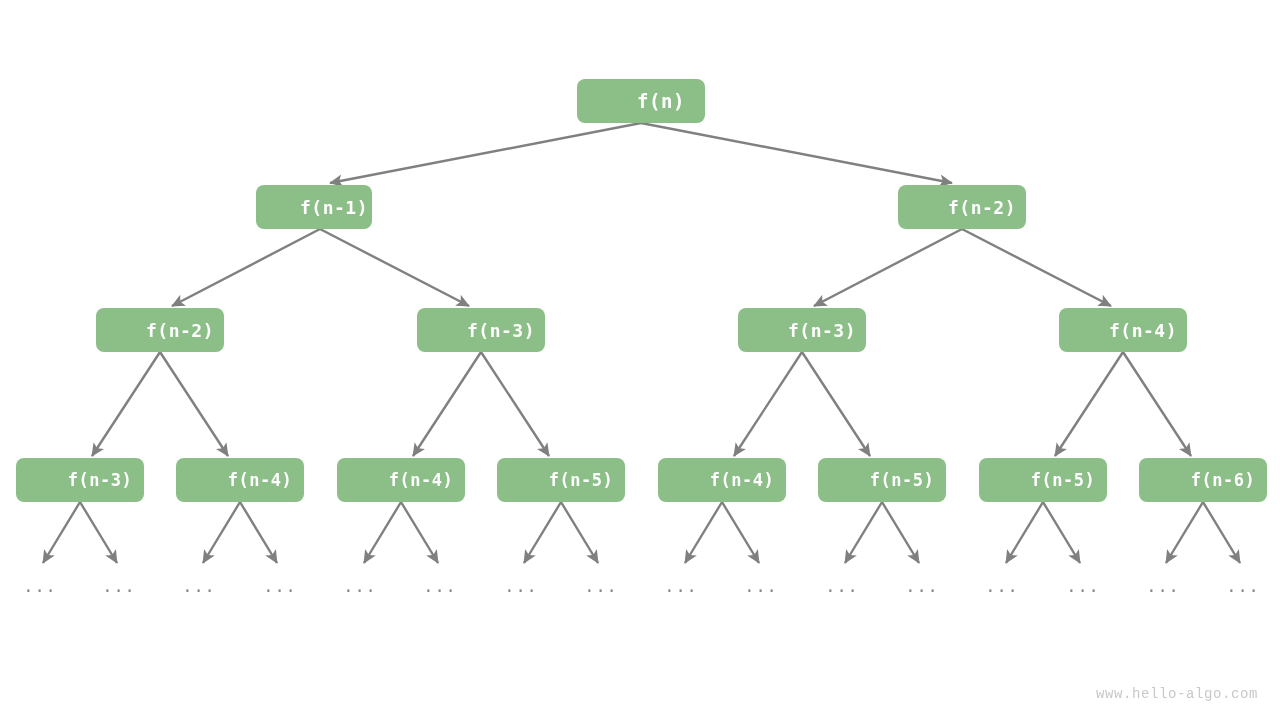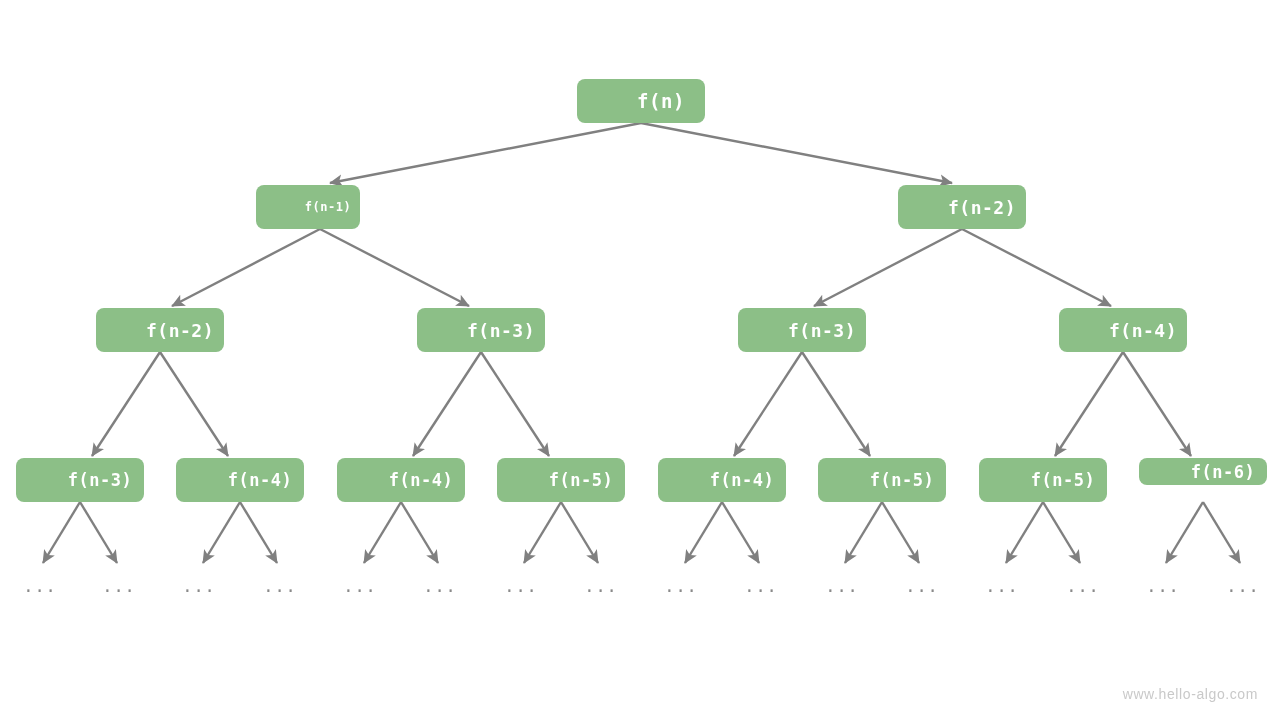--- a/index.html
+++ b/index.html
@@ -45,21 +45,21 @@
     line-height: 1;
     letter-spacing: 1px;
     transform: translate(-50%, -50%);
     white-space: nowrap;
   }
   #watermark {
     position: absolute;
     right: 22px;
     bottom: 18px;
     color: #c9c9c9;
-    font-family: Liberation Sans, sans-serif;
+    font-family: Liberation Mono, monospace;
     font-size: 14px;
     letter-spacing: 0.6px;
     white-space: nowrap;
   }
 </style>
 </head>
 <body>
 
 <div id="canvas">
 
@@ -98,34 +98,34 @@
         <line x1="882" y1="502" x2="919" y2="563" stroke="#808080" stroke-width="2.4" stroke-linecap="butt" marker-end="url(#arrowhead)"></line>
         <line x1="1043" y1="502" x2="1006" y2="563" stroke="#808080" stroke-width="2.4" stroke-linecap="butt" marker-end="url(#arrowhead)"></line>
         <line x1="1043" y1="502" x2="1080" y2="563" stroke="#808080" stroke-width="2.4" stroke-linecap="butt" marker-end="url(#arrowhead)"></line>
         <line x1="1203" y1="502" x2="1166" y2="563" stroke="#808080" stroke-width="2.4" stroke-linecap="butt" marker-end="url(#arrowhead)"></line>
         <line x1="1203" y1="502" x2="1240" y2="563" stroke="#808080" stroke-width="2.4" stroke-linecap="butt" marker-end="url(#arrowhead)"></line>
       </g>
   </svg>
 
   <div id="node-layer">
       <div class="node" style="width: 128px; height: 44px; left: 577px; top: 79px; background: rgb(140, 191, 135); color: rgb(255, 255, 255); font-size: 19px;">f(n)</div>
-      <div class="node" style="width: 104px; height: 44px; left: 256px; top: 185px; background: rgb(140, 191, 135); color: rgb(255, 255, 255); font-size: 12px;">f(n-1)</div>
+      <div class="node" style="width: 116px; height: 44px; left: 256px; top: 185px; background: rgb(140, 191, 135); color: rgb(255, 255, 255); font-size: 18px;">f(n-1)</div>
       <div class="node" style="width: 128px; height: 44px; left: 898px; top: 185px; background: rgb(140, 191, 135); color: rgb(255, 255, 255); font-size: 18px;">f(n-2)</div>
       <div class="node" style="width: 128px; height: 44px; left: 96px; top: 308px; background: rgb(140, 191, 135); color: rgb(255, 255, 255); font-size: 18px;">f(n-2)</div>
       <div class="node" style="width: 128px; height: 44px; left: 417px; top: 308px; background: rgb(140, 191, 135); color: rgb(255, 255, 255); font-size: 18px;">f(n-3)</div>
       <div class="node" style="width: 128px; height: 44px; left: 738px; top: 308px; background: rgb(140, 191, 135); color: rgb(255, 255, 255); font-size: 18px;">f(n-3)</div>
       <div class="node" style="width: 128px; height: 44px; left: 1059px; top: 308px; background: rgb(140, 191, 135); color: rgb(255, 255, 255); font-size: 18px;">f(n-4)</div>
       <div class="node" style="width: 128px; height: 44px; left: 16px; top: 458px; background: rgb(140, 191, 135); color: rgb(255, 255, 255); font-size: 17px;">f(n-3)</div>
       <div class="node" style="width: 128px; height: 44px; left: 176px; top: 458px; background: rgb(140, 191, 135); color: rgb(255, 255, 255); font-size: 17px;">f(n-4)</div>
       <div class="node" style="width: 128px; height: 44px; left: 337px; top: 458px; background: rgb(140, 191, 135); color: rgb(255, 255, 255); font-size: 17px;">f(n-4)</div>
       <div class="node" style="width: 128px; height: 44px; left: 497px; top: 458px; background: rgb(140, 191, 135); color: rgb(255, 255, 255); font-size: 17px;">f(n-5)</div>
       <div class="node" style="width: 128px; height: 44px; left: 658px; top: 458px; background: rgb(140, 191, 135); color: rgb(255, 255, 255); font-size: 17px;">f(n-4)</div>
       <div class="node" style="width: 128px; height: 44px; left: 818px; top: 458px; background: rgb(140, 191, 135); color: rgb(255, 255, 255); font-size: 17px;">f(n-5)</div>
       <div class="node" style="width: 128px; height: 44px; left: 979px; top: 458px; background: rgb(140, 191, 135); color: rgb(255, 255, 255); font-size: 17px;">f(n-5)</div>
-      <div class="node" style="width: 128px; height: 27px; left: 1139px; top: 458px; background: rgb(140, 191, 135); color: rgb(255, 255, 255); font-size: 17px; border-radius: 8px;">f(n-6)</div>
+      <div class="node" style="width: 128px; height: 44px; left: 1139px; top: 458px; background: rgb(140, 191, 135); color: rgb(255, 255, 255); font-size: 17px; border-radius: 8px;">f(n-6)</div>
     </div>
 
   <div id="ellipsis-layer">
       <div class="ellipsis" style="left: 40px; top: 586px; color: rgb(138, 138, 138);">...</div>
       <div class="ellipsis" style="left: 119px; top: 586px; color: rgb(138, 138, 138);">...</div>
       <div class="ellipsis" style="left: 199px; top: 586px; color: rgb(138, 138, 138);">...</div>
       <div class="ellipsis" style="left: 280px; top: 586px; color: rgb(138, 138, 138);">...</div>
       <div class="ellipsis" style="left: 360px; top: 586px; color: rgb(138, 138, 138);">...</div>
       <div class="ellipsis" style="left: 440px; top: 586px; color: rgb(138, 138, 138);">...</div>
       <div class="ellipsis" style="left: 521px; top: 586px; color: rgb(138, 138, 138);">...</div>

